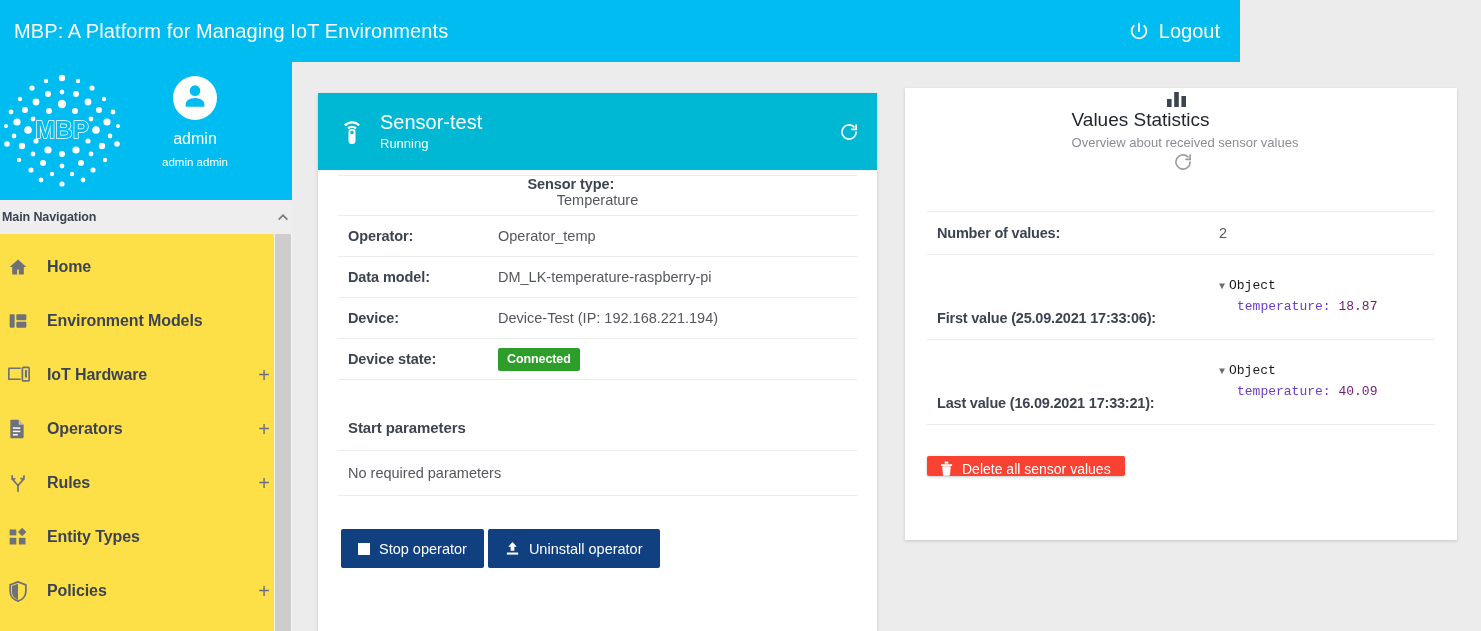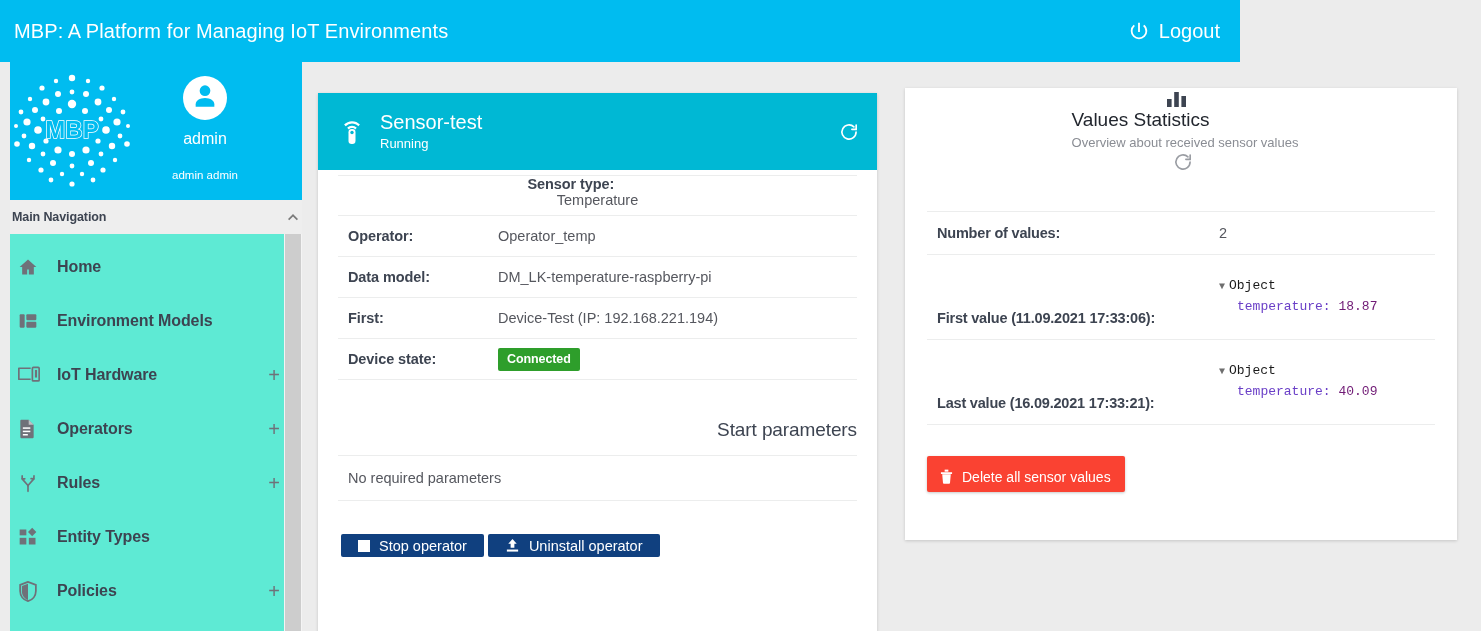--- a/index.html
+++ b/index.html
@@ -32,23 +32,23 @@
   .logout {
     display: flex; align-items: center; gap: 9px;
     color: #ffffff; font-size: 20px;
     padding-right: 20px;
     cursor: pointer;
   }
   .logout svg { display:block; }
 
   
   .sidebar {
-    position: absolute; top: 62px; left: 10px;
+    position: absolute; top: 62px; left: 0;
     width: 292px; height: 569px;
-    background: #5eead4;
+    background: #fde047;
     overflow: hidden;
     z-index: 20;
   }
   .profile {
     position: relative;
     height: 138px;
     background: #00bcf0;
     overflow: hidden;
   }
   .logo-wrap {
@@ -62,21 +62,21 @@
     text-align: center;
     color: #ffffff;
   }
   .avatar-circle {
     width: 44px; height: 44px; border-radius: 50%;
     background: #ffffff;
     margin: 0 auto 10px auto;
     display: flex; align-items: center; justify-content: center;
   }
   .uname { font-size: 16px; line-height: 18px; }
-  .usub  { font-size: 11.5px; line-height: 16px; margin-top: 19px; }
+  .usub  { font-size: 11.5px; line-height: 16px; margin-top: 6px; }
 
   .nav-header {
     height: 34px;
     background: #eeeeee;
     display: flex; align-items: center;
     padding-left: 2px;
     font-size: 12.5px;
     font-weight: bold;
     color: #3d4451;
     letter-spacing: -0.1px;
@@ -180,24 +180,23 @@
   .badge-connected {
     display: inline-block;
     background: #2e9e2b;
     color: #ffffff;
     font-size: 12.5px; font-weight: bold;
     padding: 4px 9px 5px 9px;
     border-radius: 2px;
     letter-spacing: -0.1px;
   }
   .section-title {
-    font-size: 19px; font-weight: normal; color: #3d4451;
+    font-size: 15px; font-weight: bold; color: #3d4451;
     padding: 39px 0 0 10px;
     letter-spacing: -0.1px;
-    text-align: right;
   }
   .param-row {
     margin-top: 14px;
     height: 46px;
     display: flex; align-items: center;
     padding-left: 10px;
     border-top: 1px solid #eceded;
     border-bottom: 1px solid #eceded;
     font-size: 14.5px; color: #55575e;
   }
@@ -205,21 +204,21 @@
   .btn {
     border: none; cursor: pointer;
     display: flex; align-items: center; gap: 9px;
     color: #ffffff;
     font-family: "Liberation Sans", sans-serif;
     font-size: 14.5px;
     border-radius: 2px;
   }
   .btn-primary {
     background: #10407f;
-    height: 23px;
+    height: 39px;
     padding: 0 17px;
   }
   .btn svg { display:block; fill:#ffffff; }
 
   
   #stats-card { left: 613px; top: 26px; width: 552px; height: 452px; }
   .stats-head {
     height: 84px;
     display: flex; align-items: center;
     padding: 0 20px 0 24px;
@@ -249,21 +248,21 @@
     line-height: 20px;
     padding: 8px 0 9px 0;
   }
   .obj-head { color: #1a1a1a; }
   .obj-caret { color: #6e6e6e; font-size: 10px; margin-right: 4px; }
   .obj-line { padding-left: 18px; }
   .obj-key { color: #6a3fc7; }
   .obj-num { color: #701a75; }
   .btn-danger {
     background: #fa4232;
-    height: 36px;
+    height: 20px;
     padding: 5px 14px 0 13px;
     font-size: 14px;
     box-shadow: 0 1px 3px rgba(0,0,0,0.22);
   }
   .danger-wrap { padding: 31px 0 0 22px; }
 </style>
 </head>
 <body>
 
 <div class="topbar">
@@ -496,21 +495,21 @@
       </div>
       <div class="drow">
         <div class="dlabel">Operator:</div>
         <div class="dval">Operator_temp</div>
       </div>
       <div class="drow">
         <div class="dlabel">Data model:</div>
         <div class="dval">DM_LK-temperature-raspberry-pi</div>
       </div>
       <div class="drow">
-        <div class="dlabel">First:</div>
+        <div class="dlabel">Device:</div>
         <div class="dval">Device-Test (IP: 192.168.221.194)</div>
       </div>
       <div class="drow">
         <div class="dlabel">Device state:</div>
         <div class="dval">
           <span class="badge-connected">Connected</span>
         </div>
       </div>
 
       <div class="section-title">Start parameters</div>
@@ -563,21 +562,21 @@
 
     <div class="stats-body">
       <div class="srow spacer"></div>
 
       <div class="srow">
         <div class="slabel">Number of values:</div>
         <div class="sval">2</div>
       </div>
 
       <div class="srow">
-        <div class="slabel">First value (11.09.2021 17:33:06):</div>
+        <div class="slabel">First value (25.09.2021 17:33:06):</div>
         <div class="sval">
           <div class="obj-tree">
             <div class="obj-head">
               <span class="obj-caret">▼</span><span>Object</span>
             </div>
             <div class="obj-line">
               <span class="obj-key">temperature:</span>
               <span class="obj-num">18.87</span>
             </div>
           </div>

